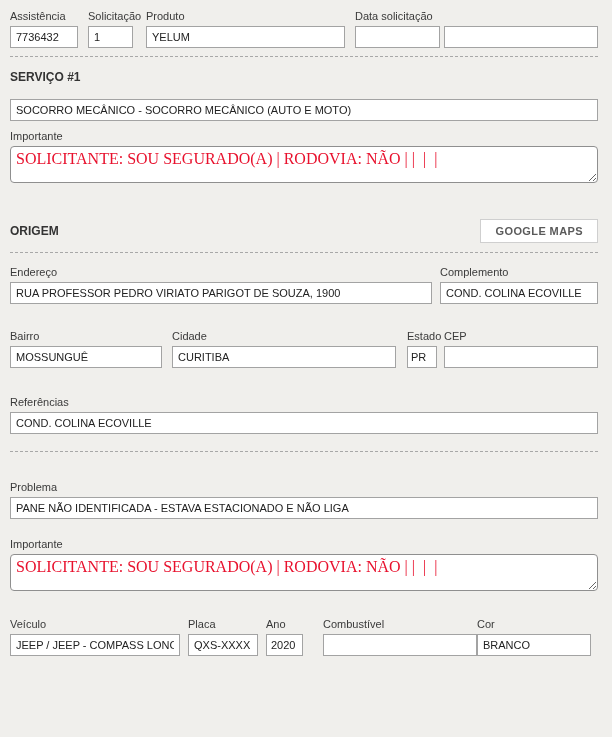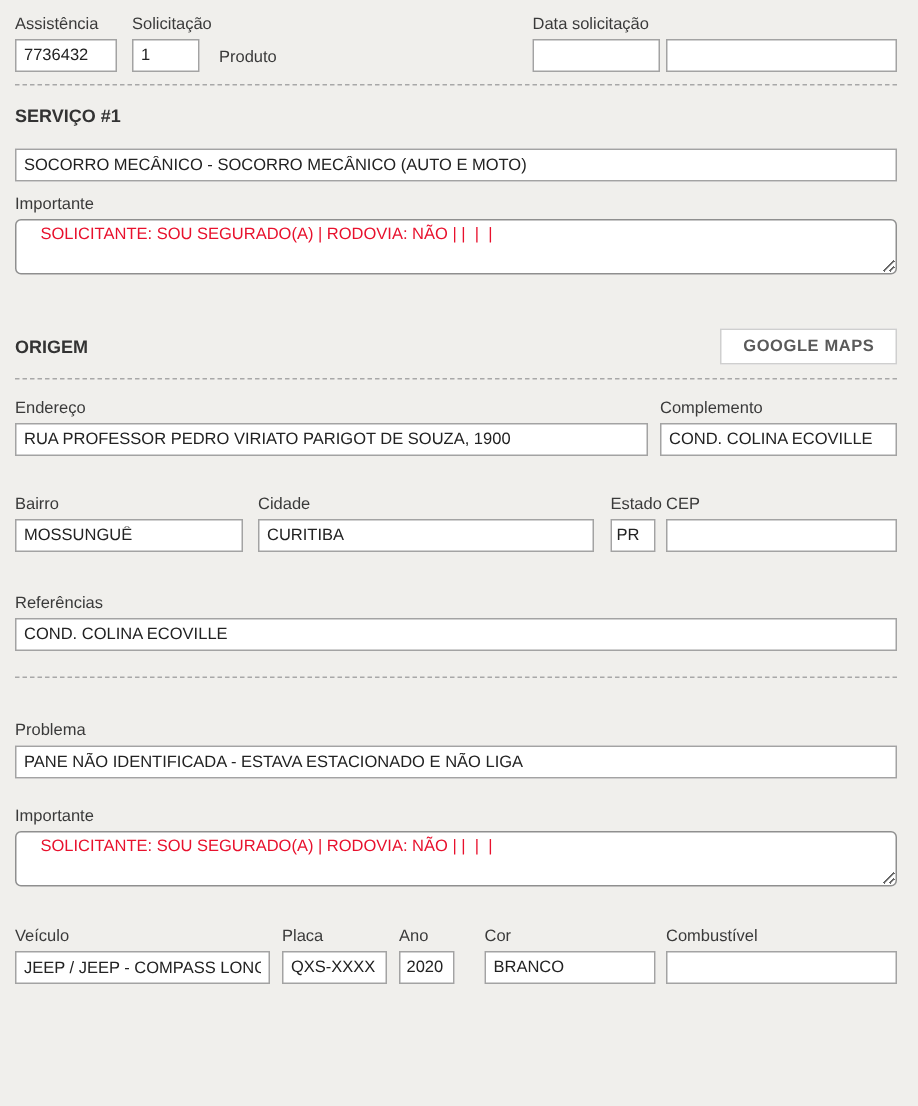--- a/index.html
+++ b/index.html
@@ -26,23 +26,23 @@
     color:#222;
     outline:none;
   }
   textarea {
     border:1px solid #8f8f8f;
     border-radius:4px;
     background:#fff;
     box-sizing:border-box;
     width:100%;
     height:37px;
-    padding:3px 16px;
-    font-family:Liberation Sans, sans-serif;
-    font-size:11px;
+    padding:3px 5px;
+    font-family:Liberation Serif, serif;
+    font-size:16px;
     resize:both;
     outline:none;
   }
   .red { color:#e8112d; }
   .dashed { border:none; border-top:1px dashed #a8a8a8; margin:0; }
   .section-title { font-weight:bold; font-size:12px; color:#333; }
   .maps-btn {
     background:#fff;
     border:1px solid #cfcfcf;
     font-family:"Liberation Sans", sans-serif;
@@ -65,20 +65,21 @@
     <div class="field" style="width:68px; margin-right:10px;">
       <label>Assistência</label>
       <input type="text" value="7736432" style="">
     </div>
     <div class="field" style="width:45px; margin-right:13px;">
       <label>Solicitação</label>
       <input type="text" value="1" style="">
     </div>
     <div class="field" style="width:267px; margin-right:10px;">
       <label>Produto</label>
+      <input type="text" class="red" value="YELUM" style="">
     </div>
     <div class="field" style="flex:1;">
       <label>Data solicitação</label>
       <div style="display:flex; gap:4px;">
         <input type="text" style="width: 85px;" value="">
         <input type="text" style="flex: 1 1 0%;" value="">
       </div>
     </div>
   </div>
 
@@ -157,23 +158,23 @@
       <input type="text" value="JEEP / JEEP - COMPASS LONGITUDE 20 4X" style="">
     </div>
     <div class="field" style="width:70px; margin-right:8px;">
       <label>Placa</label>
       <input type="text" value="QXS-XXXX" style="">
     </div>
     <div class="field" style="width:37px; margin-right:20px;">
       <label>Ano</label>
       <input type="text" style="padding: 2px 4px;" value="2020">
     </div>
+    <div class="field" style="flex:1;">
+      <label>Combustível</label>
+      <input type="text" value="" style="">
+    </div>
     <div class="field" style="width:114px; margin-right:7px;">
       <label>Cor</label>
       <input type="text" value="BRANCO" style="">
-    </div>
-    <div class="field" style="flex:1;">
-      <label>Combustível</label>
-      <input type="text" value="" style="">
     </div>
   </div>
 
 </div>
 
 </body></html>

